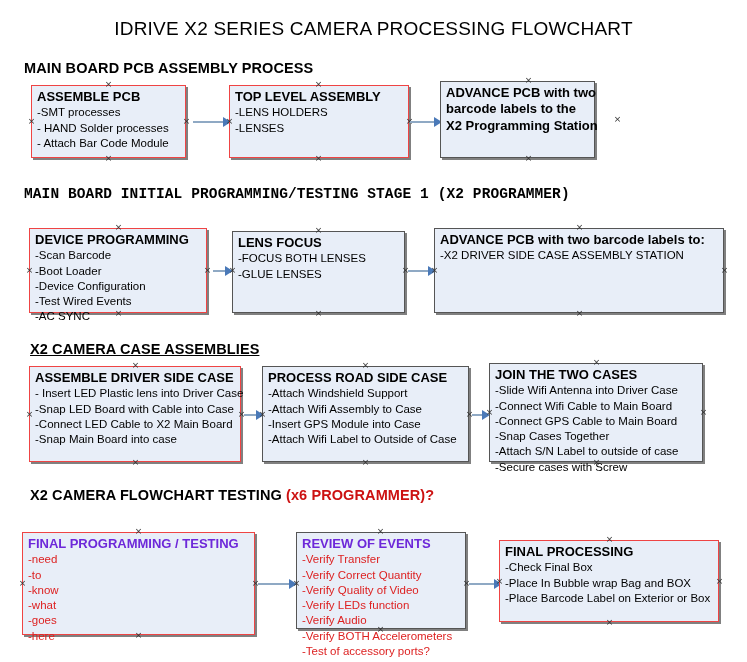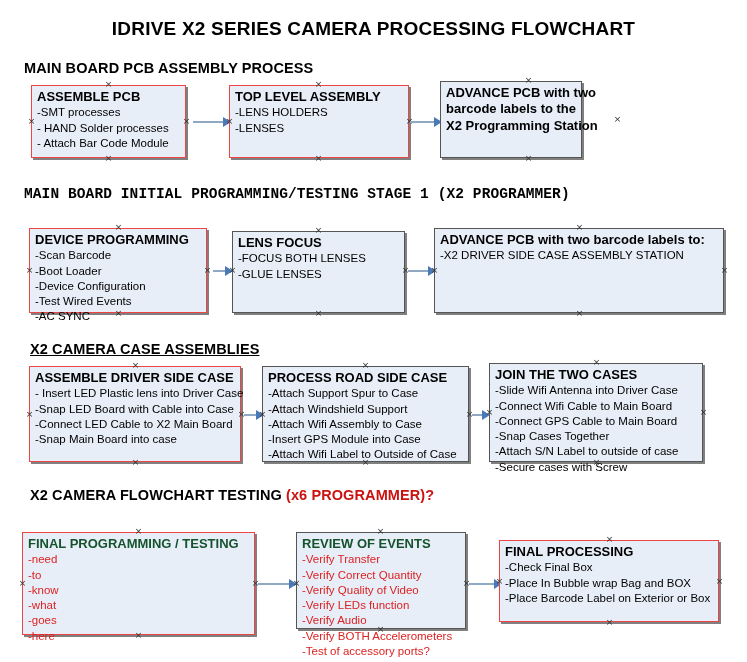--- a/index.html
+++ b/index.html
@@ -5,21 +5,21 @@
   html,body{margin:0;padding:0;}
   body{
     width:747px;height:662px;background:#ffffff;
     font-family:"Liberation Sans","DejaVu Sans",sans-serif;
     overflow:hidden;position:relative;
   }
   #canvas{position:relative;width:747px;height:662px;}
 
   .doc-title{
     position:absolute;top:18px;left:0;width:747px;text-align:center;
-    font-size:19px;font-weight:bold;color:#000;letter-spacing:.2px;
+    font-size:19px;font-weight:normal;color:#000;letter-spacing:.2px;
   }
   .section-title{
     position:absolute;font-size:14.5px;font-weight:bold;color:#000;
     white-space:nowrap;letter-spacing:.1px;
   }
   .section-title .accent{color:#cc1111;}
 
   
   .box{
     position:absolute;box-sizing:border-box;
@@ -30,21 +30,21 @@
     overflow:visible;
   }
   .box.gray-border{border:1px solid #555;}
   .box .bx-title{
     font-size:13px;font-weight:bold;color:#000;line-height:1.18;
     white-space:nowrap;margin-bottom:1px;
   }
   .box .bx-line{
     font-size:11.5px;color:#000;line-height:1.33;white-space:nowrap;
   }
-  .box.red .bx-title{color:#14532d;}
+  .box.red .bx-title{color:#6d28d9;}
   .box.red .bx-line{color:#dd2222;}
 
   
   .conn{position:absolute;height:2px;background:#8fa9c4;}
   .conn-head{
     position:absolute;width:0;height:0;
     border-top:5px solid transparent;border-bottom:5px solid transparent;
     border-left:8px solid #4a79b8;
   }
   
@@ -85,21 +85,21 @@
     <div class="bx-line">-LENSES</div>
   </div>
   <div class="handle" style="left:314px;top:80px;"></div>
   <div class="handle" style="left:314px;top:154px;"></div>
   <div class="handle" style="left:225px;top:117px;"></div>
   <div class="handle" style="left:405px;top:117px;"></div>
 
   <div class="conn" style="left:410px;top:121px;width:26px;"></div>
   <div class="conn-head" style="left:434px;top:117px;"></div>
 
-  <div class="box gray-border" style="left:440px;top:81px;width:142px;height:77px;">
+  <div class="box gray-border" style="left:440px;top:81px;width:155px;height:77px;">
     <div class="bx-title">ADVANCE PCB with two</div>
     <div class="bx-title">barcode labels to the</div>
     <div class="bx-title"> X2 Programming Station</div>
   </div>
   <div class="handle" style="left:524px;top:76px;"></div>
   <div class="handle" style="left:524px;top:154px;"></div>
   <div class="handle" style="left:613px;top:115px;"></div>
 
   <div class="section-title" style="top:186px;left:24px;font-family:Liberation Mono, monospace;">MAIN BOARD INITIAL PROGRAMMING/TESTING STAGE 1 (X2 PROGRAMMER)</div>
 
@@ -153,21 +153,20 @@
   <div class="handle" style="left:131px;top:361px;"></div>
   <div class="handle" style="left:131px;top:458px;"></div>
   <div class="handle" style="left:25px;top:410px;"></div>
   <div class="handle" style="left:237px;top:410px;"></div>
 
   <div class="conn" style="left:244px;top:414px;width:14px;"></div>
   <div class="conn-head" style="left:256px;top:410px;"></div>
 
   <div class="box gray-border" style="left:262px;top:366px;width:207px;height:96px;">
     <div class="bx-title">PROCESS ROAD SIDE CASE</div>
-    <div class="bx-line">-Attach Support Spur to Case</div>
     <div class="bx-line">-Attach Windshield Support</div>
     <div class="bx-line">-Attach Wifi Assembly to Case</div>
     <div class="bx-line">-Insert GPS Module into Case</div>
     <div class="bx-line">-Attach Wifi Label to Outside of Case</div>
   </div>
   <div class="handle" style="left:361px;top:361px;"></div>
   <div class="handle" style="left:361px;top:458px;"></div>
   <div class="handle" style="left:258px;top:410px;"></div>
   <div class="handle" style="left:465px;top:410px;"></div>
 

